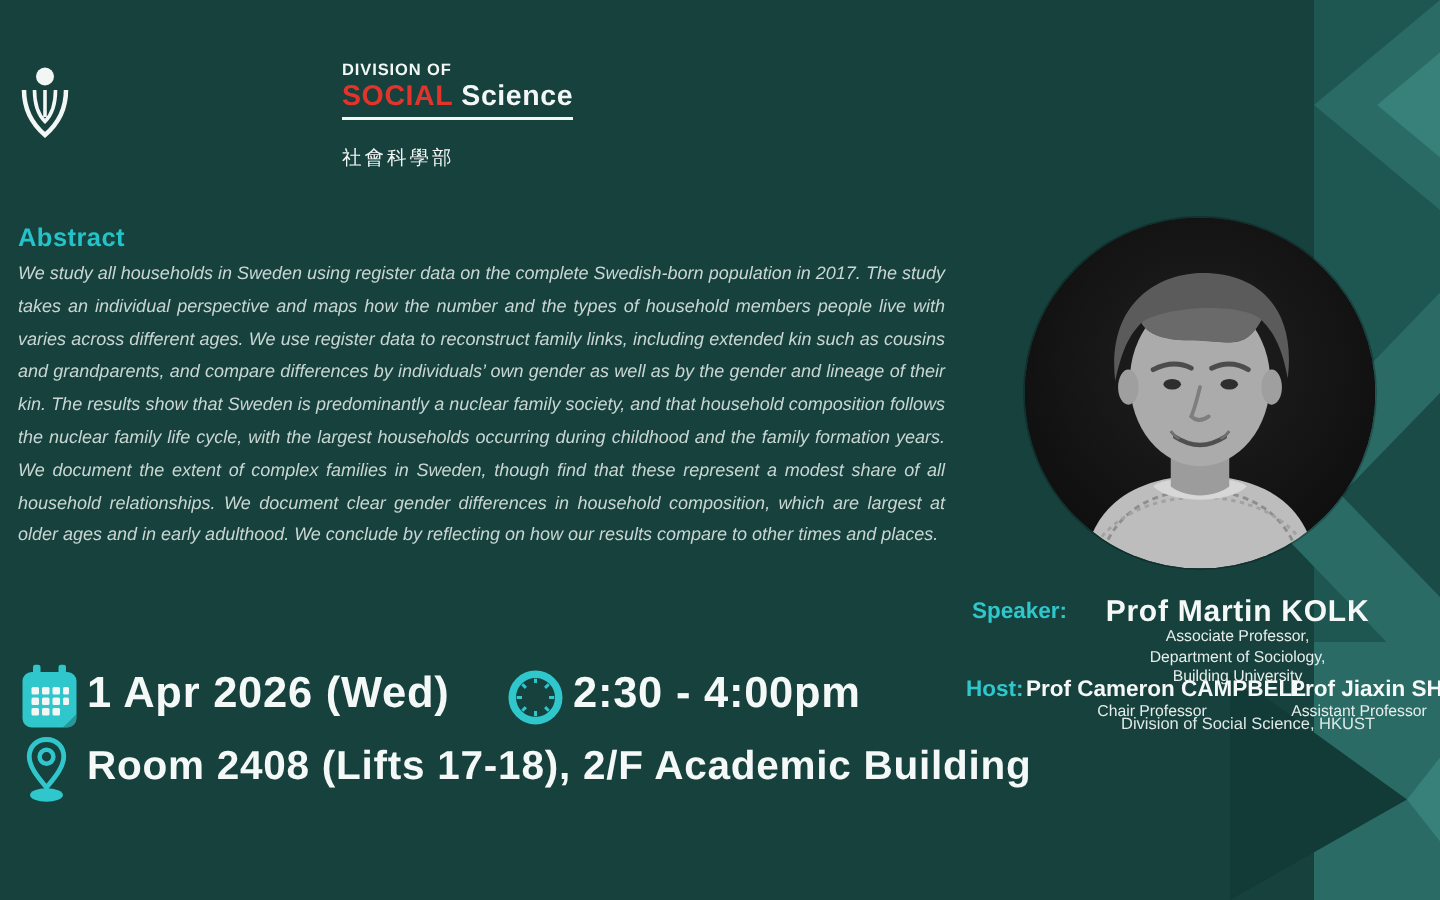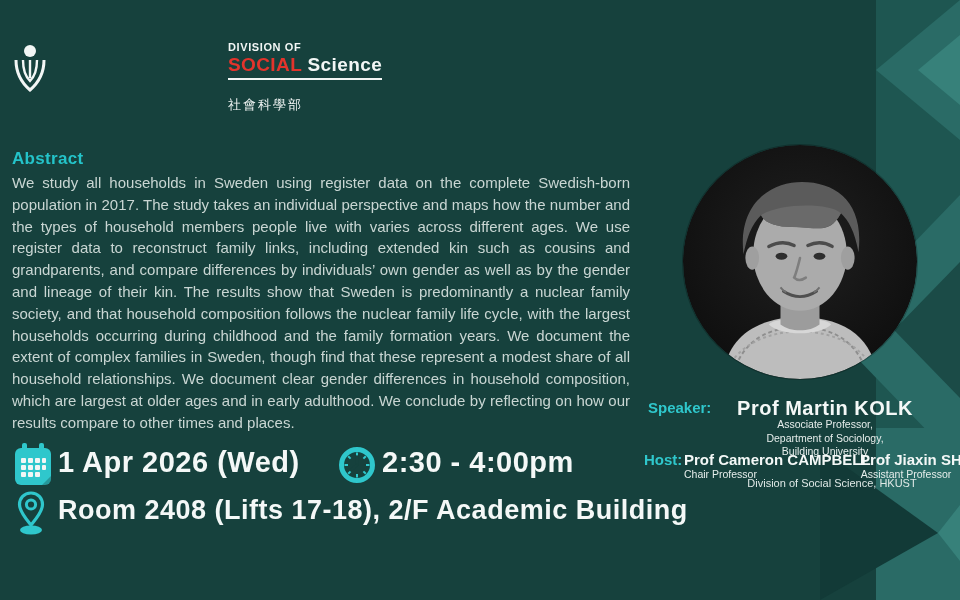--- a/index.html
+++ b/index.html
@@ -28,31 +28,31 @@
   .division-line1{color:#f2f6f5;font-size:11px;font-weight:700;letter-spacing:.6px;}
   .division-line2{border-bottom:2px solid #f2f6f5;padding-bottom:2px;margin-top:1px;white-space:nowrap;}
   .division-red{color:#e3342c;font-size:19px;font-weight:700;letter-spacing:.4px;}
   .division-white{color:#f2f6f5;font-size:19px;font-weight:700;letter-spacing:.4px;}
   .division-cn{color:#f2f6f5;font-size:13px;margin-top:16px;letter-spacing:2px;}
 
   
   .title{left:10px;top:94px;z-index:3;color:#d9e4e2;font-family:"Liberation Serif","DejaVu Serif",serif;
          font-size:37px;font-weight:400;letter-spacing:.5px;white-space:nowrap;}
   .abstract-heading{left:12px;top:149px;z-index:3;color:#24c3c9;font-size:17px;font-weight:700;letter-spacing:.3px;}
-  .abstract-body{left:12px;top:172px;width:618px;z-index:3;color:#c9d6d3;font-size:15px;line-height:21.8px;text-align:justify;}
+  .abstract-body{left:12px;top:172px;width:618px;z-index:3;color:#c9d6d3;font-size:12px;line-height:21.8px;text-align:justify;font-style:italic;}
 
   
   .photo-wrap{left:683px;top:145px;width:234px;height:234px;z-index:2;border-radius:50%;overflow:hidden;
               box-shadow:0 0 0 1px rgba(0,0,0,.25);}
   .speaker-label{left:648px;top:399px;z-index:3;color:#2fc7cc;font-size:15px;font-weight:700;}
   .speaker-name{left:700px;top:397px;width:250px;text-align:center;z-index:3;color:#f4f8f7;font-size:20px;font-weight:700;letter-spacing:.5px;white-space:nowrap;}
   .speaker-aff{left:700px;top:418px;width:250px;text-align:center;z-index:3;color:#e6edeb;font-size:10.5px;line-height:13.5px;}
   .host-label{left:644px;top:451px;z-index:3;color:#2fc7cc;font-size:15px;font-weight:700;}
   .host1-name{left:684px;top:451px;width:168px;text-align:center;z-index:3;color:#f4f8f7;font-size:15px;font-weight:700;white-space:nowrap;}
-  .host1-title{left:684px;top:468px;width:168px;z-index:3;color:#e6edeb;font-size:10.5px;}
+  .host1-title{left:684px;top:468px;width:168px;text-align:center;z-index:3;color:#e6edeb;font-size:10.5px;}
   .host2-name{left:854px;top:451px;width:118px;text-align:center;z-index:3;color:#f4f8f7;font-size:15px;font-weight:700;white-space:nowrap;}
   .host2-title{left:854px;top:468px;width:104px;text-align:center;z-index:3;color:#e6edeb;font-size:10.5px;}
   .host-affiliation{left:716px;top:477px;width:232px;text-align:center;z-index:3;color:#dfe8e6;font-size:11px;}
 
   
   .event-text{z-index:3;color:#f4f8f7;font-weight:700;letter-spacing:.5px;white-space:nowrap;}
   .date-text{left:58px;top:446px;font-size:29px;}
   .time-text{left:382px;top:446px;font-size:29px;}
   .venue-text{left:58px;top:495px;font-size:27px;}
   .icon{z-index:3;}

